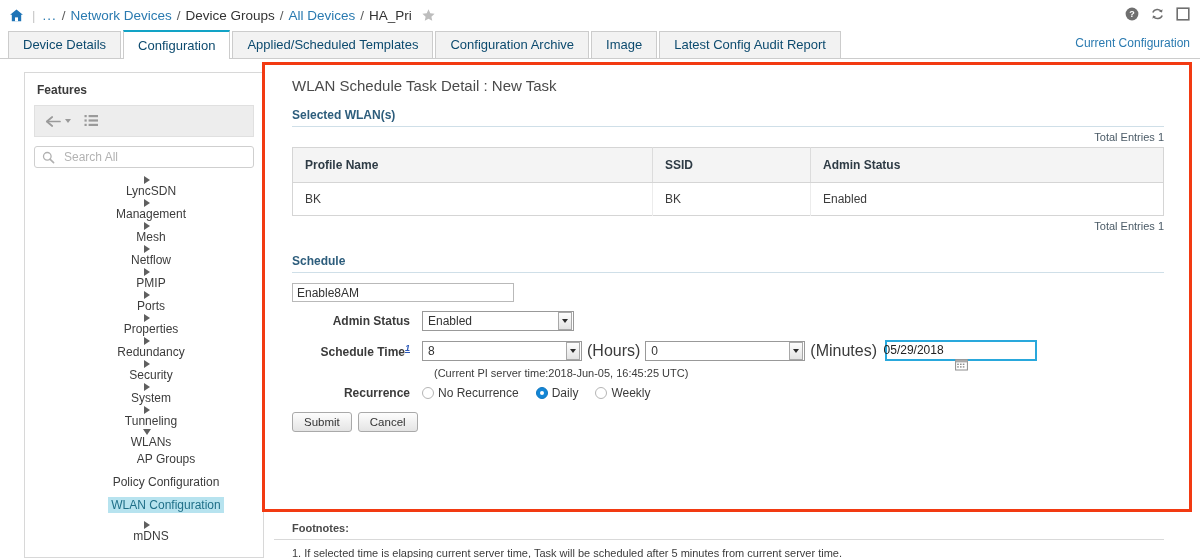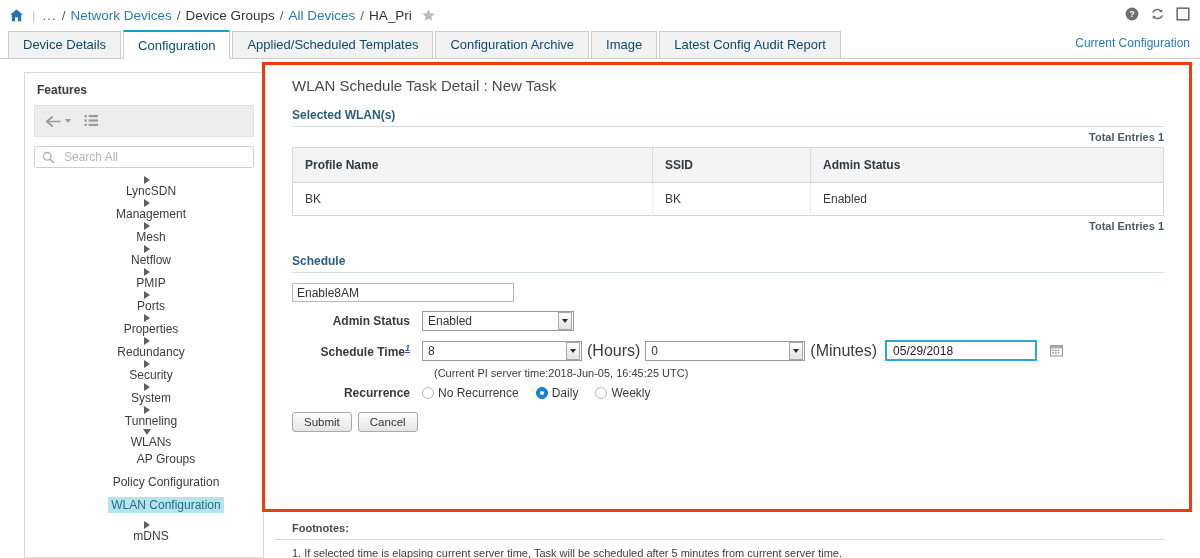--- a/index.html
+++ b/index.html
@@ -208,21 +208,21 @@
     margin: 14px 18px 0 18px;
     font-size: 12px;
     font-weight: bold;
     color: #2d5d7c;
     border-bottom: 1px solid #cfdfe8;
     padding-bottom: 4px;
   }
   .total-entries {
     text-align: right;
     font-size: 11px;
-    font-weight: bold;
+    font-weight: normal;
     color: #4a5a66;
     margin: 4px 18px 0 18px;
   }
 
   
   #wlan-table {
     margin: 4px 18px 0 18px;
     border: 1px solid #d5d5d5;
     border-collapse: collapse;
     width: calc(100% - 36px);
@@ -321,20 +321,21 @@
   }
   #date-input-wrap {
     width: 152px;
     height: 21px;
     border: 2px solid #29a8dc;
     background: #ffffff;
     display: flex;
     align-items: center;
     padding: 0 4px;
     margin-left: 3px;
+    flex-direction: column;
   }
   #date-input {
     border: none; outline: none;
     flex: 1;
     font-family: "Liberation Sans", sans-serif;
     font-size: 12px;
     color: #222;
     background: transparent;
   }
   #calendar-icon { display:block; flex:none; }

